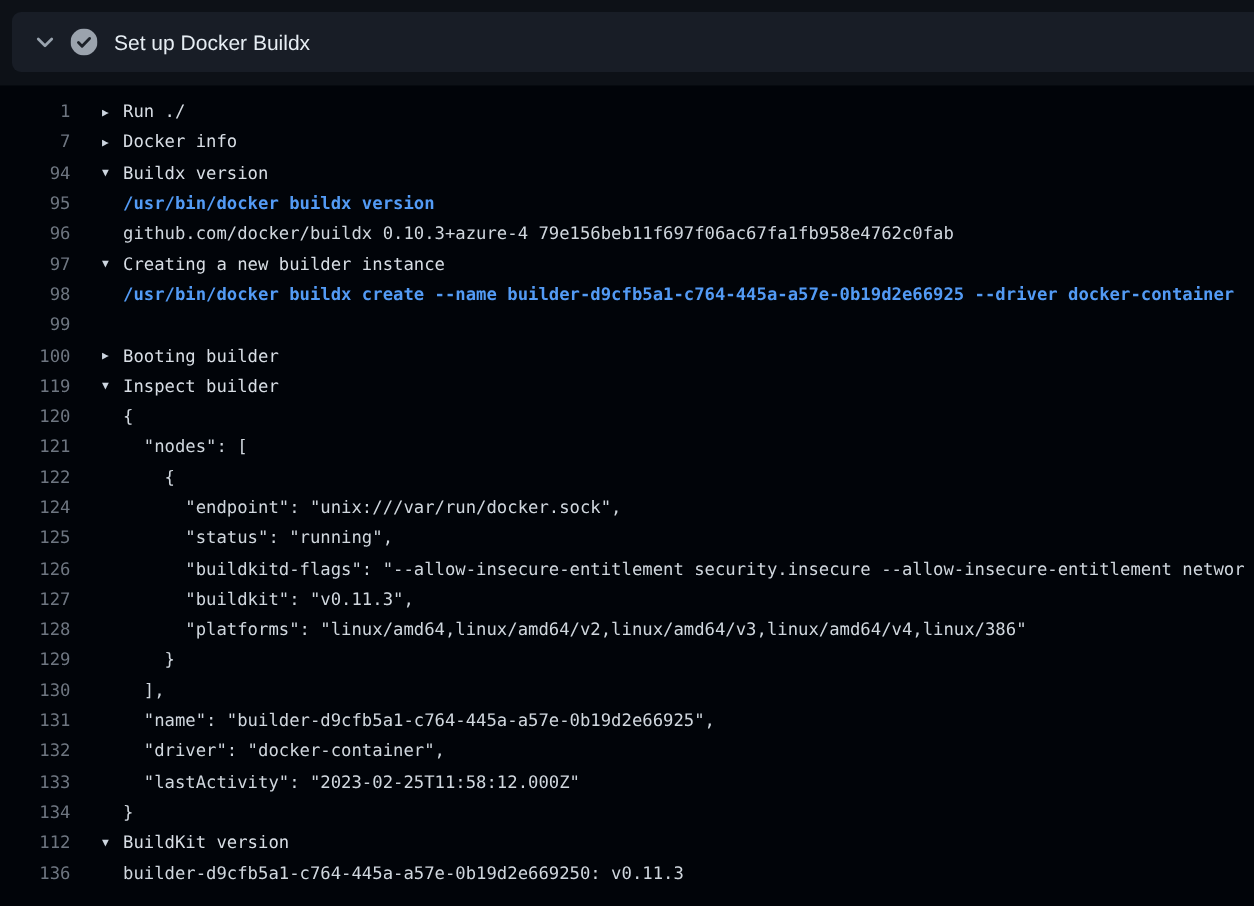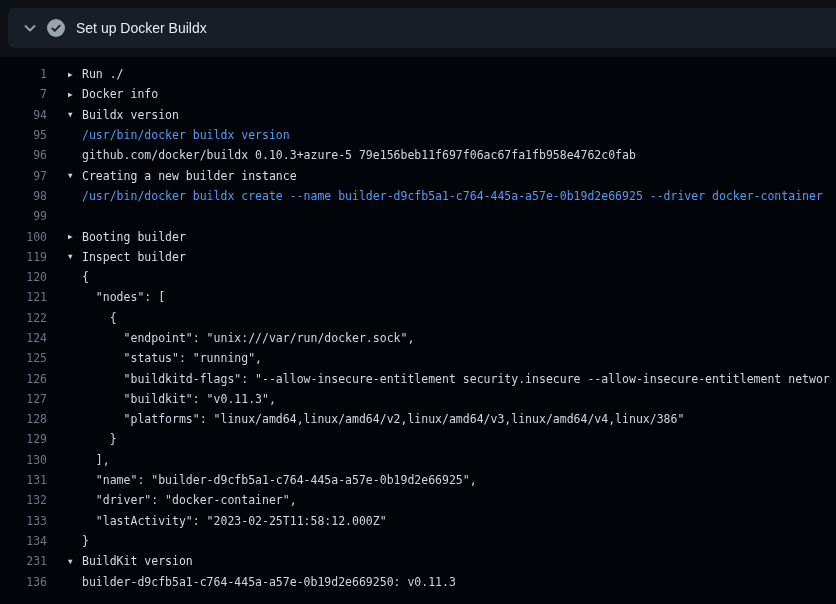--- a/index.html
+++ b/index.html
@@ -66,21 +66,21 @@
     color: #6e7681;
   }
   .arrow {
     flex: 0 0 14px;
     margin-left: 21px;
     font-size: 7.5px;
     color: #cdd6e0;
     text-align: left;
   }
   .text { color: #d0d7de; }
-  .text.command { color: #539bf5; font-weight: normal; text-align: right; }
+  .text.command { color: #539bf5; font-weight: bold; text-align: right; }
   .text.group-title { color: #d8dee5; }
 </style>
 </head>
 <body>
 
 <div>
 
   <div class="header-wrap">
     <div class="step-header">
       <span class="chevron-box">
@@ -96,37 +96,37 @@
       </span>
       <span class="step-title">Set up Docker Buildx</span>
     </div>
   </div>
 
   <div class="log">
       <div class="row group"><span class="ln">1</span><span class="arrow">▶</span><span class="text group-title">Run ./</span></div>
       <div class="row group"><span class="ln">7</span><span class="arrow">▶</span><span class="text group-title">Docker info</span></div>
       <div class="row group"><span class="ln">94</span><span class="arrow">▼</span><span class="text group-title">Buildx version</span></div>
       <div class="row"><span class="ln">95</span><span class="arrow"></span><span class="text command">/usr/bin/docker buildx version</span></div>
-      <div class="row"><span class="ln">96</span><span class="arrow"></span><span class="text output">github.com/docker/buildx 0.10.3+azure-5 79e156beb11f697f06ac67fa1fb958e4762c0fab</span></div>
+      <div class="row"><span class="ln">96</span><span class="arrow"></span><span class="text output">github.com/docker/buildx 0.10.3+azure-4 79e156beb11f697f06ac67fa1fb958e4762c0fab</span></div>
       <div class="row group"><span class="ln">97</span><span class="arrow">▼</span><span class="text group-title">Creating a new builder instance</span></div>
       <div class="row"><span class="ln">98</span><span class="arrow"></span><span class="text command">/usr/bin/docker buildx create --name builder-d9cfb5a1-c764-445a-a57e-0b19d2e66925 --driver docker-container</span></div>
       <div class="row"><span class="ln">99</span><span class="arrow"></span></div>
       <div class="row group"><span class="ln">100</span><span class="arrow">▶</span><span class="text group-title">Booting builder</span></div>
       <div class="row group"><span class="ln">119</span><span class="arrow">▼</span><span class="text group-title">Inspect builder</span></div>
       <div class="row"><span class="ln">120</span><span class="arrow"></span><span class="text output">{</span></div>
       <div class="row"><span class="ln">121</span><span class="arrow"></span><span class="text output">  "nodes": [</span></div>
       <div class="row"><span class="ln">122</span><span class="arrow"></span><span class="text output">    {</span></div>
       <div class="row"><span class="ln">124</span><span class="arrow"></span><span class="text output">      "endpoint": "unix:///var/run/docker.sock",</span></div>
       <div class="row"><span class="ln">125</span><span class="arrow"></span><span class="text output">      "status": "running",</span></div>
       <div class="row"><span class="ln">126</span><span class="arrow"></span><span class="text output">      "buildkitd-flags": "--allow-insecure-entitlement security.insecure --allow-insecure-entitlement networ</span></div>
       <div class="row"><span class="ln">127</span><span class="arrow"></span><span class="text output">      "buildkit": "v0.11.3",</span></div>
       <div class="row"><span class="ln">128</span><span class="arrow"></span><span class="text output">      "platforms": "linux/amd64,linux/amd64/v2,linux/amd64/v3,linux/amd64/v4,linux/386"</span></div>
       <div class="row"><span class="ln">129</span><span class="arrow"></span><span class="text output">    }</span></div>
       <div class="row"><span class="ln">130</span><span class="arrow"></span><span class="text output">  ],</span></div>
       <div class="row"><span class="ln">131</span><span class="arrow"></span><span class="text output">  "name": "builder-d9cfb5a1-c764-445a-a57e-0b19d2e66925",</span></div>
       <div class="row"><span class="ln">132</span><span class="arrow"></span><span class="text output">  "driver": "docker-container",</span></div>
       <div class="row"><span class="ln">133</span><span class="arrow"></span><span class="text output">  "lastActivity": "2023-02-25T11:58:12.000Z"</span></div>
       <div class="row"><span class="ln">134</span><span class="arrow"></span><span class="text output">}</span></div>
-      <div class="row group"><span class="ln">231</span><span class="arrow">▼</span><span class="text group-title">BuildKit version</span></div>
+      <div class="row group"><span class="ln">112</span><span class="arrow">▼</span><span class="text group-title">BuildKit version</span></div>
       <div class="row"><span class="ln">136</span><span class="arrow"></span><span class="text output">builder-d9cfb5a1-c764-445a-a57e-0b19d2e669250: v0.11.3</span></div>
     </div>
 
 </div>
 
 </body></html>

